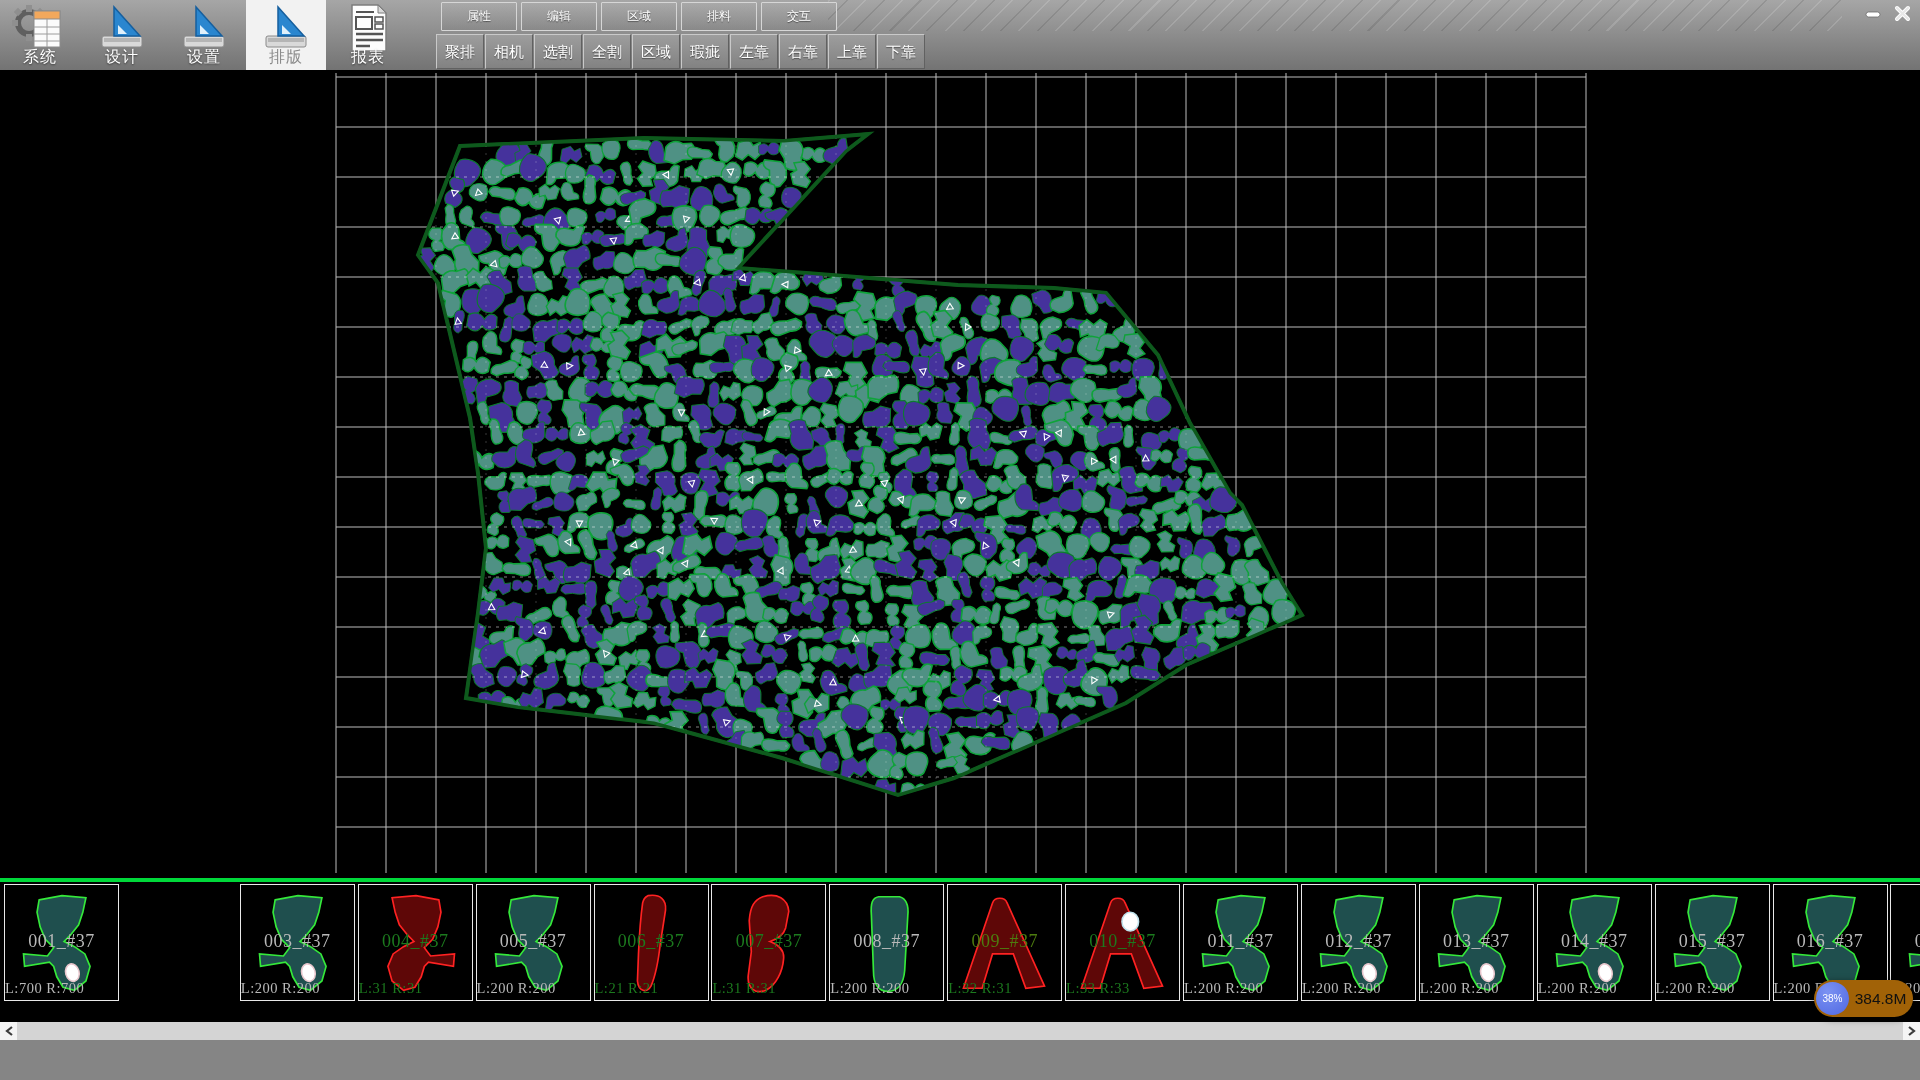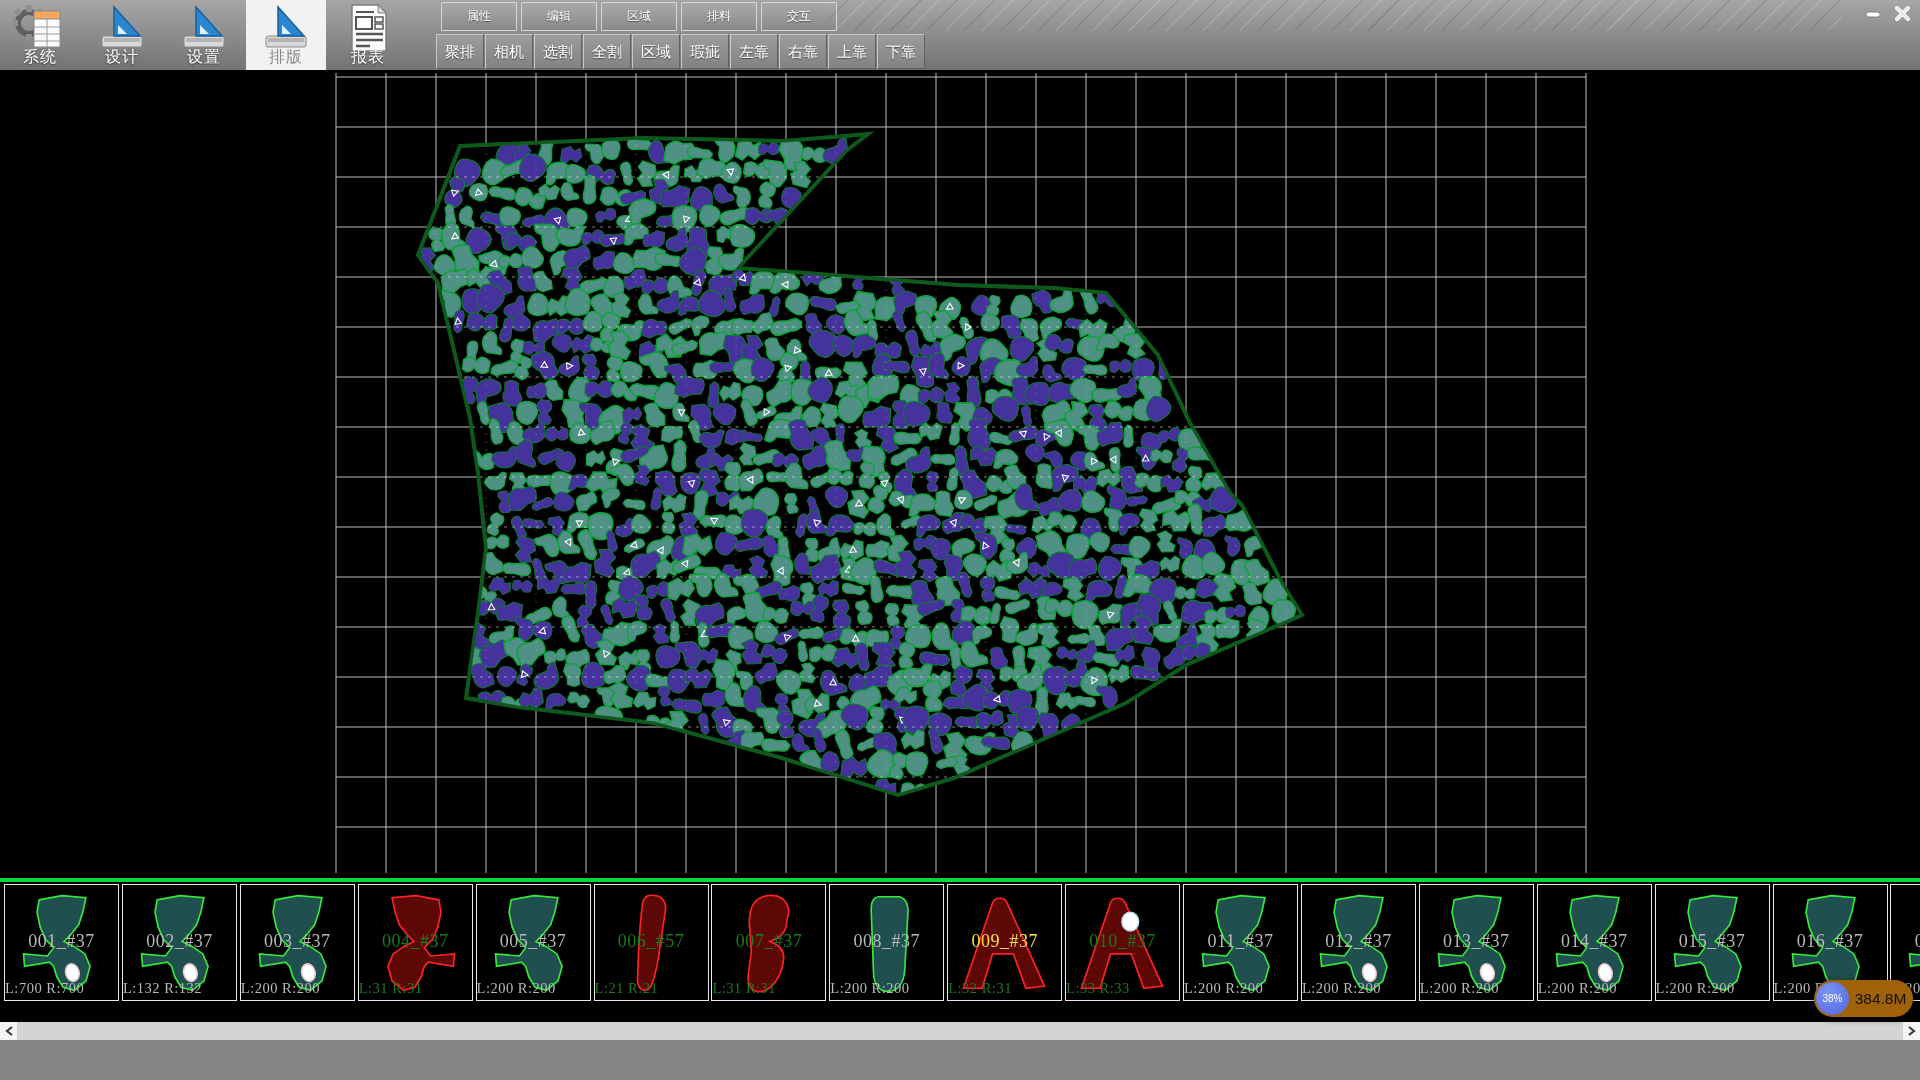--- a/index.html
+++ b/index.html
@@ -1135,33 +1135,25 @@
   <div class="stripline"></div>
   <div class="strip" id="strip">
       <div class="cell" style="left: 4px;">
         <svg width="104" height="110" viewBox="0 0 100 103">
           <path d="M28,10 L50,6 L73,8 L70,22 L66,34 L58,44 L52,50 L62,55 L72,62 L77,74 L73,88 L62,97 L51,94 L45,84 L42,74 L38,70 L14,74 L13,62 L36,64 L42,56 L34,48 L29,36 L26,22 Z" fill="#1f4f4e" stroke="#35e93a" stroke-width="1.6"></path>
           <ellipse cx="60" cy="80" rx="6.5" ry="8.5" fill="#ffffff" stroke="#e8c6cc" stroke-width="1.5" transform="rotate(-15 60 80)"></ellipse>
         </svg>
         <div class="pid" style="color: rgb(185, 185, 185);">001_#37</div>
         <div class="cnt" style="color: rgb(185, 185, 185);">L:700 R:700</div>
       </div>
-      <div class="cell" style="left: 121.9px;">
+      <div class="cell" style="left: 239.8px;">
         <svg width="104" height="110" viewBox="0 0 100 103">
           <path d="M28,10 L50,6 L73,8 L70,22 L66,34 L58,44 L52,50 L62,55 L72,62 L77,74 L73,88 L62,97 L51,94 L45,84 L42,74 L38,70 L14,74 L13,62 L36,64 L42,56 L34,48 L29,36 L26,22 Z" fill="#1f4f4e" stroke="#35e93a" stroke-width="1.6"></path>
           <ellipse cx="60" cy="80" rx="6.5" ry="8.5" fill="#ffffff" stroke="#e8c6cc" stroke-width="1.5" transform="rotate(-15 60 80)"></ellipse>
         </svg>
-        <div class="pid" style="color: rgb(185, 185, 185);">002_#37</div>
-        <div class="cnt" style="color: rgb(185, 185, 185);">L:132 R:132</div>
-      </div>
-      <div class="cell" style="left: 239.8px;">
-        <svg width="104" height="110" viewBox="0 0 100 103">
-          <path d="M28,10 L50,6 L73,8 L70,22 L66,34 L58,44 L52,50 L62,55 L72,62 L77,74 L73,88 L62,97 L51,94 L45,84 L42,74 L38,70 L14,74 L13,62 L36,64 L42,56 L34,48 L29,36 L26,22 Z" fill="#1f4f4e" stroke="#35e93a" stroke-width="1.6"></path>
-          <ellipse cx="60" cy="80" rx="6.5" ry="8.5" fill="#ffffff" stroke="#e8c6cc" stroke-width="1.5" transform="rotate(-15 60 80)"></ellipse>
-        </svg>
         <div class="pid" style="color: rgb(185, 185, 185);">003_#37</div>
         <div class="cnt" style="color: rgb(185, 185, 185);">L:200 R:200</div>
       </div>
       <div class="cell" style="left: 357.7px;">
         <svg width="104" height="110" viewBox="0 0 100 103">
           <path d="M28,10 L50,6 L73,8 L70,22 L66,34 L58,44 L52,50 L62,55 L72,62 L77,74 L73,88 L62,97 L51,94 L45,84 L42,74 L38,70 L14,74 L13,62 L36,64 L42,56 L34,48 L29,36 L26,22 Z" fill="#5e0707" stroke="#ff2222" stroke-width="1.6" transform="translate(100,0) scale(-1,1)"></path>
         </svg>
         <div class="pid" style="color: rgb(28, 122, 30);">004_#37</div>
         <div class="cnt" style="color: rgb(28, 122, 30);">L:31 R:31</div>
       </div>
@@ -1169,42 +1161,42 @@
         <svg width="104" height="110" viewBox="0 0 100 103">
           <path d="M28,10 L50,6 L73,8 L70,22 L66,34 L58,44 L52,50 L62,55 L72,62 L77,74 L73,88 L62,97 L51,94 L45,84 L42,74 L38,70 L14,74 L13,62 L36,64 L42,56 L34,48 L29,36 L26,22 Z" fill="#1f4f4e" stroke="#35e93a" stroke-width="1.6"></path>
         </svg>
         <div class="pid" style="color: rgb(185, 185, 185);">005_#37</div>
         <div class="cnt" style="color: rgb(185, 185, 185);">L:200 R:200</div>
       </div>
       <div class="cell" style="left: 593.5px;">
         <svg width="104" height="110" viewBox="0 0 100 103">
           <path d="M46,6 C58,4 64,10 63,20 L58,52 C56,70 53,84 49,93 C45,100 37,98 36,88 L37,62 C38,40 40,20 41,13 C42,8 44,7 46,6 Z" fill="#5e0707" stroke="#ff2222" stroke-width="1.6"></path>
         </svg>
-        <div class="pid" style="color: rgb(28, 122, 30);">006_#57</div>
+        <div class="pid" style="color: rgb(28, 122, 30);">006_#37</div>
         <div class="cnt" style="color: rgb(28, 122, 30);">L:21 R:21</div>
       </div>
       <div class="cell" style="left: 711.4px;">
         <svg width="104" height="110" viewBox="0 0 100 103">
           <path d="M44,7 C58,3 68,9 69,21 L66,37 C64,44 57,48 51,50 C59,53 65,58 64,67 C63,79 57,92 47,97 C37,101 29,95 30,83 L33,60 L31,30 C32,16 36,10 44,7 Z" fill="#5e0707" stroke="#ff2222" stroke-width="1.6"></path>
         </svg>
         <div class="pid" style="color: rgb(28, 122, 30);">007_#37</div>
         <div class="cnt" style="color: rgb(28, 122, 30);">L:31 R:31</div>
       </div>
       <div class="cell" style="left: 829.3px;">
         <svg width="104" height="110" viewBox="0 0 100 103">
           <path d="M42,7 L62,7 C69,9 71,15 70,25 L67,78 C66,91 60,98 51,98 C42,98 37,91 37,79 L35,25 C34,13 36,8 42,7 Z" fill="#1f4f4e" stroke="#35e93a" stroke-width="1.6"></path>
         </svg>
         <div class="pid" style="color: rgb(185, 185, 185);">008_#37</div>
         <div class="cnt" style="color: rgb(185, 185, 185);">L:200 R:200</div>
       </div>
       <div class="cell" style="left: 947.2px;">
         <svg width="104" height="110" viewBox="0 0 100 103">
           <path d="M10,95 L38,13 C40,7 50,7 52,13 L88,93 L70,95 L58,62 L38,62 L28,95 Z" fill="#5e0707" stroke="#ff2222" stroke-width="1.6"></path>
         </svg>
-        <div class="pid" style="color: #fde047;">009_#37</div>
+        <div class="pid" style="color: #4d7c0f;">009_#37</div>
         <div class="cnt" style="color: rgb(28, 122, 30);">L:32 R:31</div>
       </div>
       <div class="cell" style="left: 1065.1px; padding-left: 20px;">
         <svg width="104" height="110" viewBox="0 0 100 103">
           <path d="M10,95 L38,13 C40,7 50,7 52,13 L88,93 L70,95 L58,62 L38,62 L28,95 Z" fill="#5e0707" stroke="#ff2222" stroke-width="1.6"></path>
           <ellipse cx="57" cy="31" rx="8" ry="9" fill="#ffffff" stroke="#bfe2ec" stroke-width="1.5"></ellipse>
         </svg>
         <div class="pid" style="color: rgb(28, 122, 30);">010_#37</div>
         <div class="cnt" style="color: rgb(28, 122, 30);">L:33 R:33</div>
       </div>

